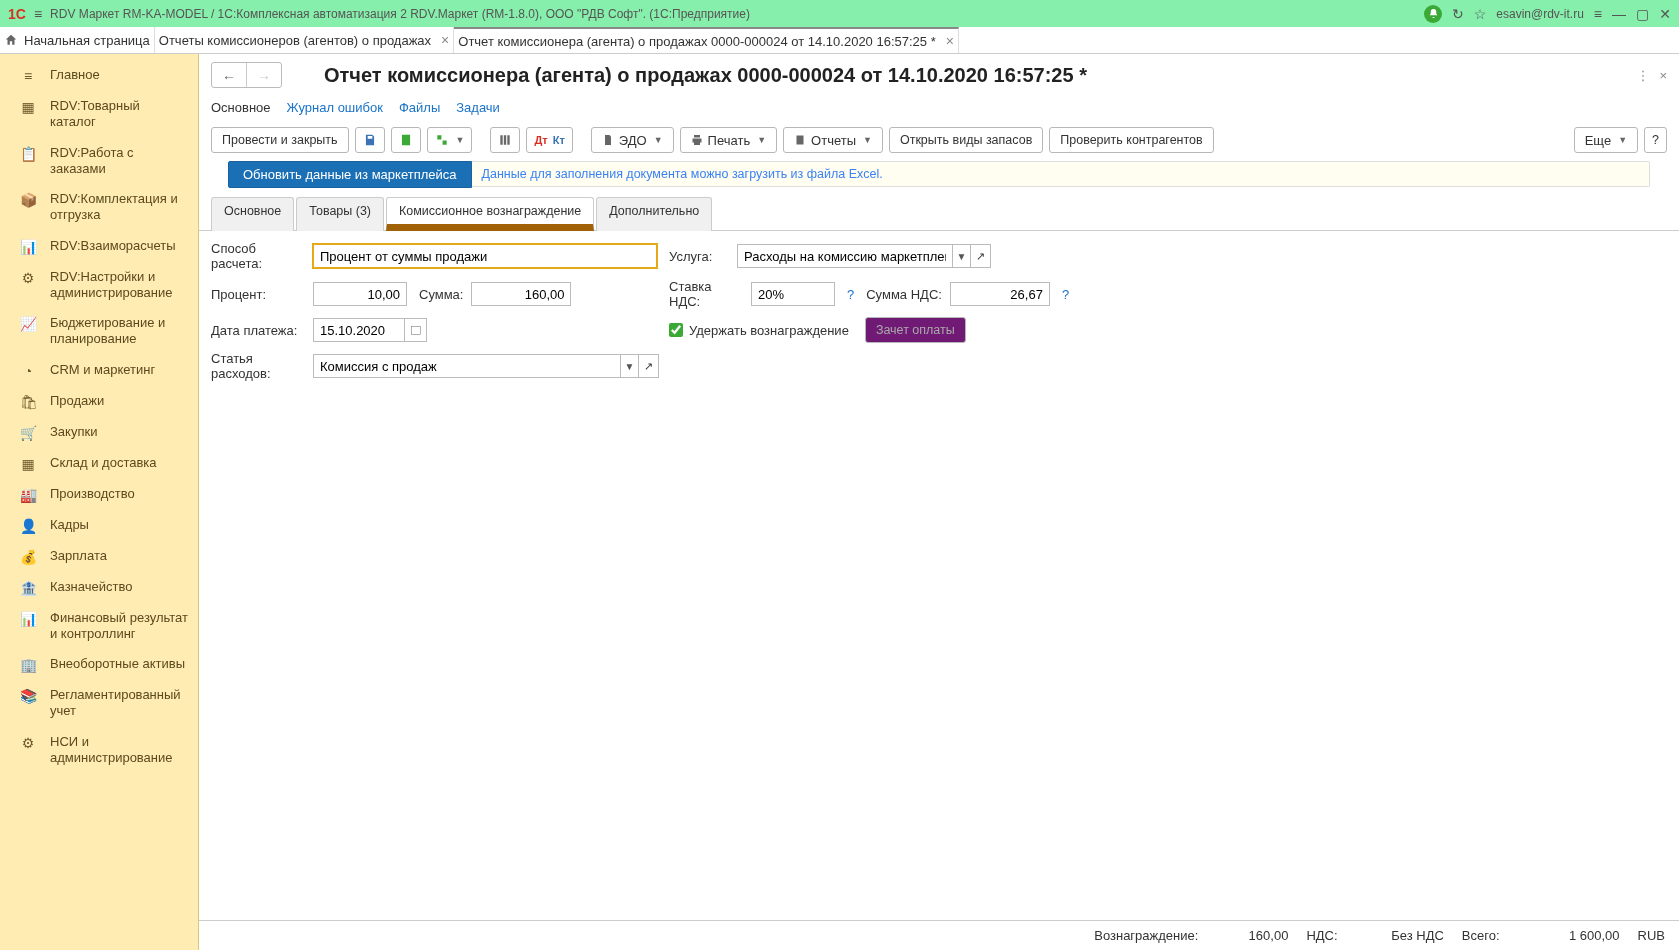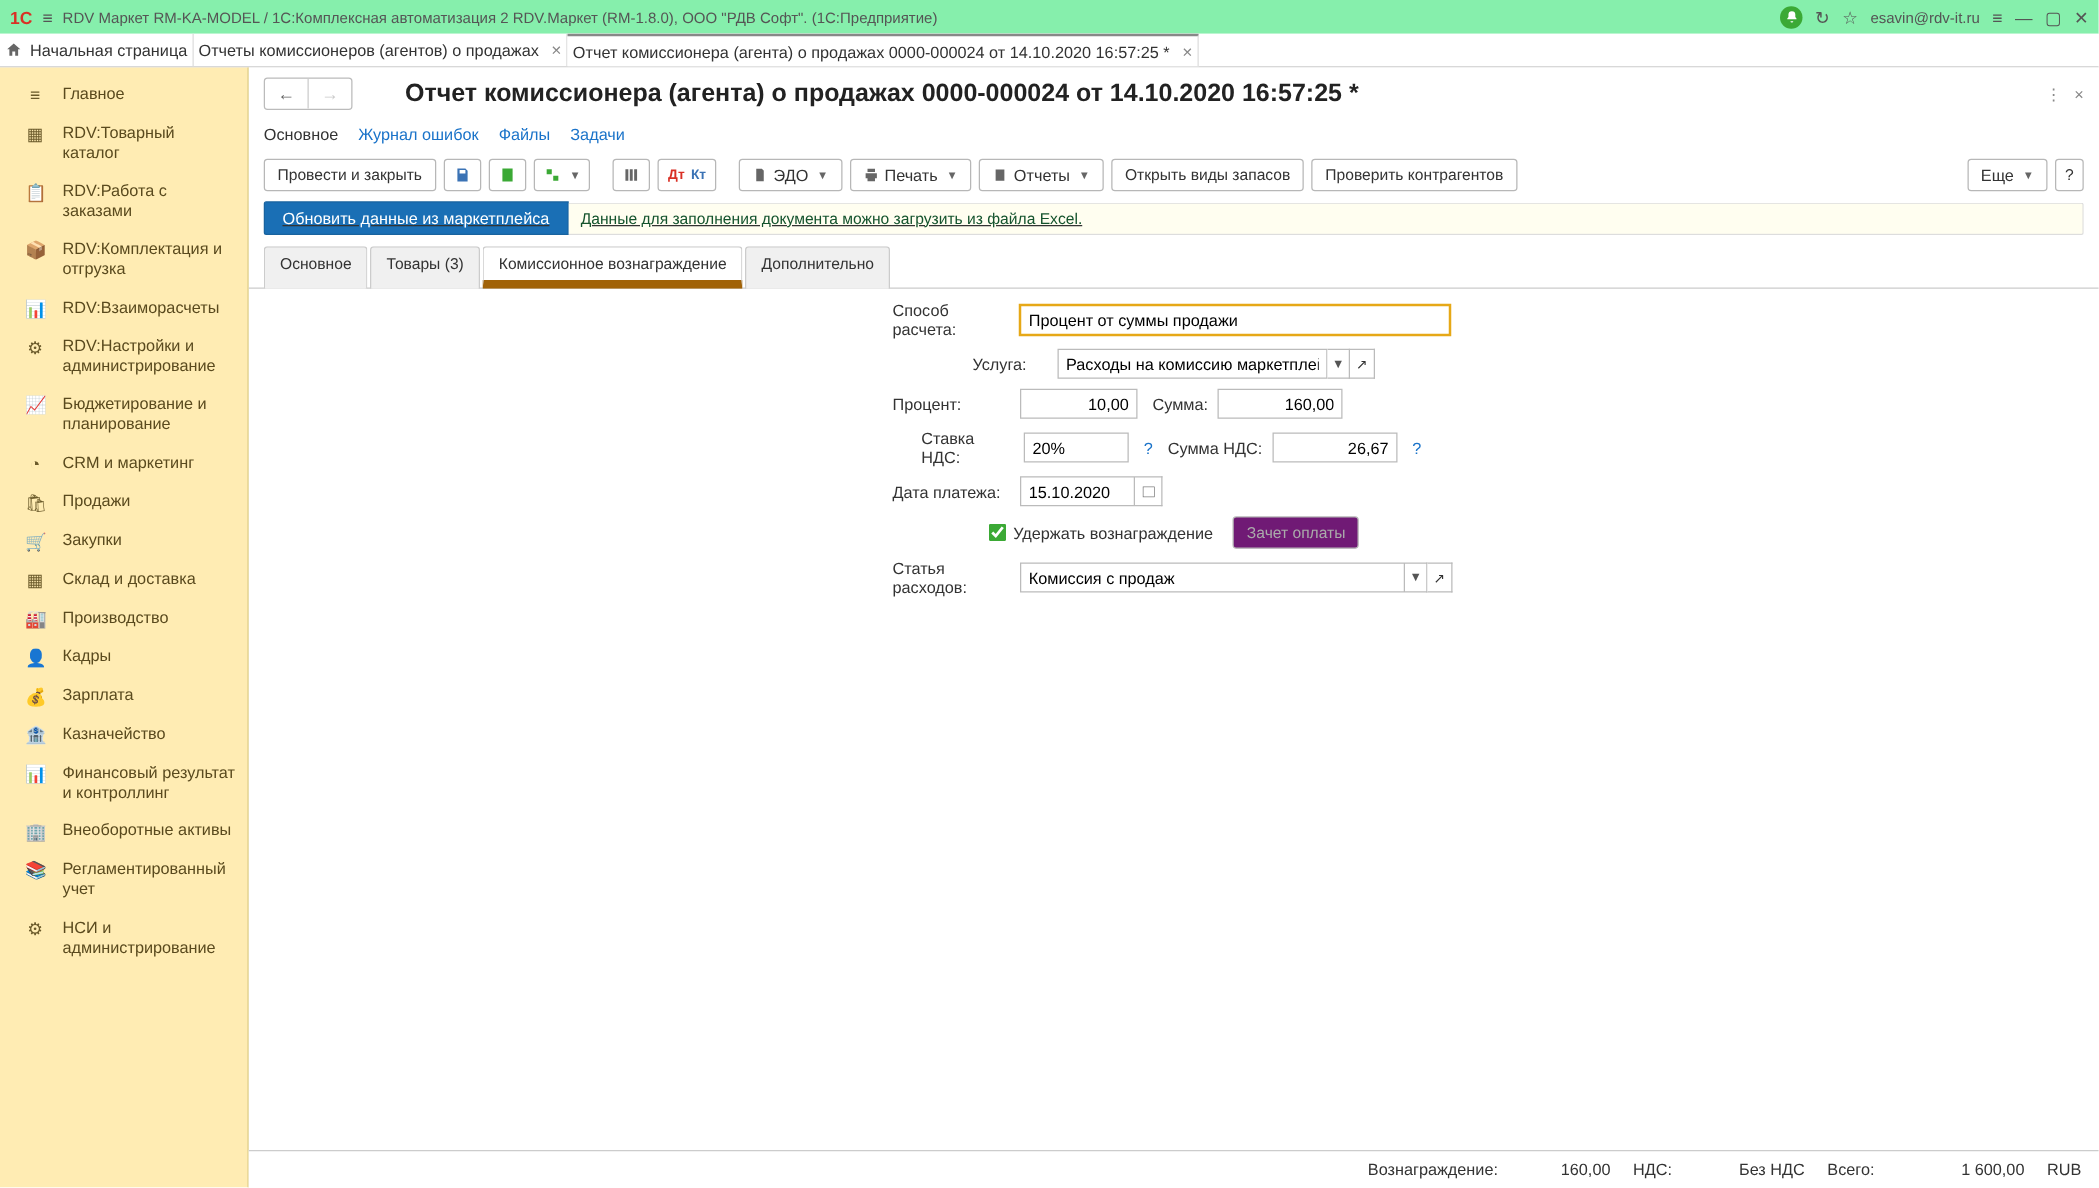--- a/index.html
+++ b/index.html
@@ -37,30 +37,30 @@
 .subnav a { color: #1a73c9; text-decoration: none; font-size: 13px; cursor: pointer; }
 .subnav a.curr { color: #333; cursor: default; }
 
 .toolbar { display: flex; gap: 6px; padding: 4px 12px 8px; flex-wrap: wrap; align-items: center; }
 .btn { border: 1px solid #b7b7b7; background: #fff; border-radius: 3px; padding: 4px 10px; cursor: pointer; font-size: 12.5px; color: #333; display: inline-flex; align-items: center; gap: 5px; height: 26px; }
 .btn.icon-only { padding: 4px 7px; }
 .btn .dd { font-size: 9px; color: #666; margin-left: 2px; }
 .toolbar .spacer { flex: 1; }
 
 .section-label { color: #3ba935; padding: 0 12px 4px; font-size: 13px; }
-.action-bar { display: flex; align-items: center; gap: 0; margin: 0 12px 8px; text-decoration: underline; }
+.action-bar { display: flex; align-items: flex-start; gap: 0; margin: 0 29px 8px; }
 .action-btn { background: #1a6fb5; color: #fff; border: 1px solid #18639f; padding: 5px 14px; font-size: 13px; cursor: pointer; border-radius: 2px 0 0 2px; }
-.action-info { flex: 1; border: 1px solid #ddd; border-left: none; background: #fffef0; padding: 5px 10px; font-size: 12.5px; color: #14532d; border-radius: 0 2px 2px 0; }
+.action-info { flex: 1; border: 1px solid #ddd; border-left: none; background: #fffef0; padding: 5px 10px; font-size: 12.5px; color: #3b82f6; border-radius: 0 2px 2px 0; }
 
 .form-tabs { display: flex; padding: 0 12px; border-bottom: 1px solid #ccc; }
 .ftab { padding: 6px 12px; border: 1px solid #ccc; border-bottom: none; background: #f0f0f0; margin-right: 2px; cursor: pointer; font-size: 12.5px; border-radius: 3px 3px 0 0; position: relative; top: 1px; }
 .ftab.active { background: #fff; border-bottom: 7px solid #a16207; }
 
 .form-body { padding: 10px 12px; flex: 1; overflow: auto; }
-.form-row { display: flex; align-items: center; margin-bottom: 8px; gap: 8px; flex-direction: column; }
+.form-row { display: flex; align-items: center; margin-bottom: 8px; gap: 8px; }
 .col-l { width: 450px; display: flex; align-items: center; gap: 8px; }
 .col-r { display: flex; align-items: center; gap: 8px; }
 .flabel { width: 94px; color: #333; font-size: 13px; flex-shrink: 0; }
 .flabel.narrow { width: auto; }
 .finput { border: 1px solid #bbb; padding: 4px 6px; font-size: 13px; height: 24px; background: #fff; }
 .finput.focused { border: 1px solid #e6a817; outline: 1px solid #e6a817; background: #fff; }
 .dd-btn { width: 18px; height: 24px; border: 1px solid #bbb; border-left: none; background: #fff; cursor: pointer; display: inline-flex; align-items: center; justify-content: center; font-size: 10px; color: #555; }
 .open-btn { width: 20px; height: 24px; border: 1px solid #bbb; border-left: none; background: #fff; cursor: pointer; display: inline-flex; align-items: center; justify-content: center; font-size: 11px; }
 .q { color: #1a73c9; font-size: 13px; cursor: pointer; padding: 0 4px; }
 .cal-btn { width: 22px; height: 24px; border: 1px solid #bbb; border-left: none; background: #fff; cursor: pointer; display:inline-flex;align-items:center;justify-content:center; }

